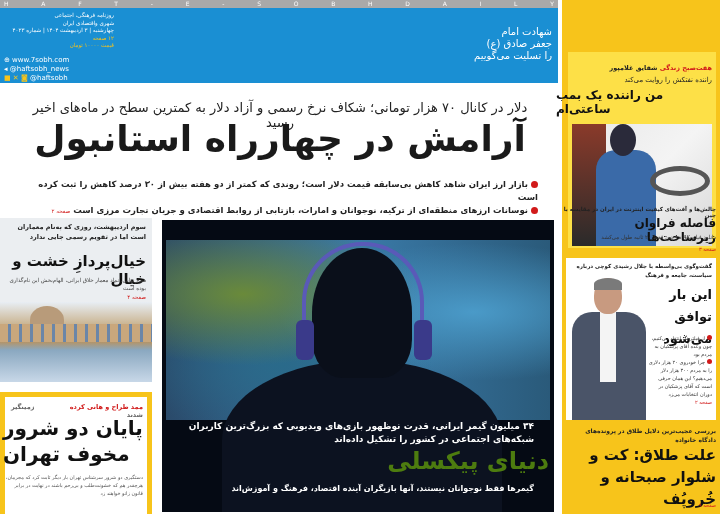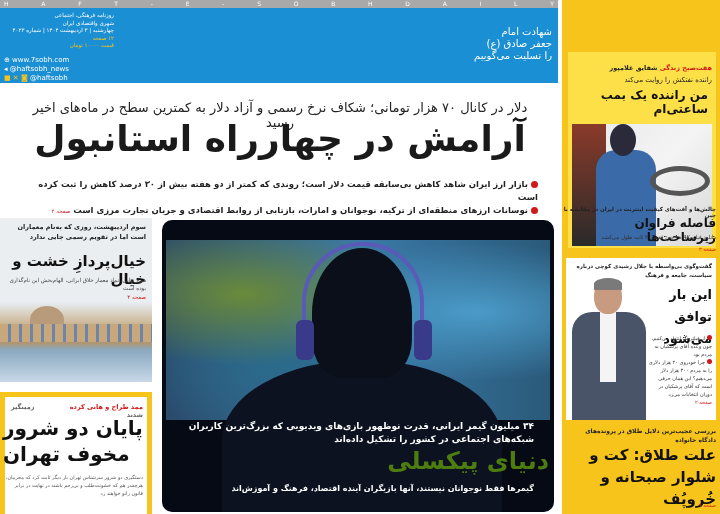--- a/index.html
+++ b/index.html
@@ -33,37 +33,37 @@
   .lt-image { position: absolute; left: 0; top: 84px; width: 152px; height: 80px; background: linear-gradient(#e8eef4 0%, #c8b08a 30%, #b49468 50%, #8aa8c0 60%, #c8d8e8 100%); }
   .dome { position: absolute; left: 30px; top: 4px; width: 34px; height: 28px; background: #b89b7a; border-radius: 50% 50% 10% 10%; }
   .facade { position: absolute; left: 0; top: 22px; width: 152px; height: 18px; background: repeating-linear-gradient(90deg, #c9a77c 0 8px, #6b86a8 8px 11px); }
 
   .left-bottom { position: absolute; left: 0; top: 392px; width: 152px; height: 122px; background: #fff; border: 5px solid #f7c41b; border-bottom: none; }
   .lb-kicker { position: absolute; right: 4px; top: 6px; font-size: 6.5px; font-weight: bold; color: #666; text-align: right; }
   .lb-kicker .red { color: #d11a1a; margin-left: 33px; }
   .lb-title { position: absolute; right: 4px; top: 18px; width: 140px; text-align: left; font-size: 20px; font-weight: bold; color: #111; line-height: 26px; }
   .lb-body { position: absolute; right: 4px; top: 76px; width: 140px; text-align: right; font-size: 5px; color: #555; line-height: 8px; }
 
-  .center-photo { position: absolute; left: 162px; top: 220px; width: 392px; height: 292px; background: #050a14; overflow: hidden; border-radius: 10px; }
+  .center-photo { position: absolute; left: 162px; top: 220px; width: 392px; height: 292px; background: #050a14; overflow: hidden; }
   .screen { position: absolute; left: 4px; top: 20px; width: 384px; height: 180px; background: radial-gradient(ellipse at 20% 30%, #6a8a3a 0%, transparent 40%), radial-gradient(ellipse at 80% 40%, #4a9ac8 0%, transparent 45%), radial-gradient(ellipse at 30% 70%, #2a6a8a 0%, transparent 40%), linear-gradient(90deg, #2a4a6a, #3a7aa8, #2a5a7a); }
   .head { position: absolute; left: 150px; top: 28px; width: 100px; height: 130px; background: #0a0f1a; border-radius: 50% 50% 30% 30%; }
   .shoulders { position: absolute; left: 60px; top: 140px; width: 280px; height: 160px; background: #0c1220; border-radius: 50% 50% 0 0; }
   .headphone { position: absolute; left: 140px; top: 22px; width: 122px; height: 110px; border: 4px solid #5a5ab8; border-bottom: none; border-radius: 60px 60px 0 0; }
   .cup-l { position: absolute; left: 134px; top: 100px; width: 18px; height: 40px; background: #3a3a8a; border-radius: 6px; }
   .cup-r { position: absolute; left: 252px; top: 100px; width: 18px; height: 40px; background: #3a3a8a; border-radius: 6px; }
   .cp-sub { position: absolute; right: 20px; top: 200px; width: 360px; text-align: right; font-size: 9px; font-weight: bold; color: #fff; line-height: 13px; }
   .cp-title { position: absolute; right: 5px; top: 224px; width: 360px; text-align: right; font-size: 24px; font-weight: bold; color: #4d7c0f; line-height: 34px; }
   .cp-caption { position: absolute; right: 20px; top: 264px; width: 370px; text-align: right; font-size: 8px; font-weight: bold; color: #fff; }
 
   .right-col { position: absolute; left: 562px; top: 0; width: 158px; height: 514px; background: #f7c41b; }
   .rc-top { position: absolute; left: 6px; top: 4px; width: 148px; height: 196px; background: #fde047; margin-top: 48px; }
   .rc-top-kicker { position: absolute; right: 4px; top: 12px; font-size: 6.5px; font-weight: bold; color: #222; text-align: right; }
   .rc-top-kicker .red { color: #d11a1a; }
   .rc-top-sub { position: absolute; right: 4px; top: 24px; font-size: 7px; color: #222; text-align: right; }
-  .rc-top-title { position: absolute; right: 8px; top: 36px; width: 144px; font-size: 12px; font-weight: bold; color: #111; text-align: right; }
+  .rc-top-title { position: absolute; right: 16px; top: 36px; width: 144px; font-size: 12px; font-weight: bold; color: #111; text-align: left; }
   .rc-top-photo { position: absolute; left: 4px; top: 72px; width: 140px; height: 122px; background: linear-gradient(135deg, #e8e8e8 0%, #f4f4f4 50%, #d8d8d8 100%); overflow: hidden; }
   .seat { position: absolute; left: 0; top: 0; width: 34px; height: 122px; background: linear-gradient(#8a3a2a, #2a2a2a); }
   .driver-body { position: absolute; left: 24px; top: 26px; width: 60px; height: 96px; background: #3a6aa8; border-radius: 20px 20px 0 0; }
   .driver-head { position: absolute; left: 38px; top: 0; width: 26px; height: 32px; background: #2a2a3a; border-radius: 50%; }
   .wheel { position: absolute; left: 78px; top: 42px; width: 60px; height: 30px; border: 5px solid #555; border-radius: 50%; }
 
   .rc-mid { position: absolute; right: 0; top: 204px; width: 158px; height: 52px; }
   .rc-mid-kicker { position: absolute; right: 4px; top: 2px; font-size: 5.5px; font-weight: bold; color: #222; text-align: right; }
   .rc-mid-title { position: absolute; right: 4px; top: 12px; font-size: 12px; font-weight: bold; color: #111; text-align: right; }
   .rc-mid-body { position: absolute; right: 4px; top: 30px; font-size: 5.5px; color: #333; text-align: right; }

